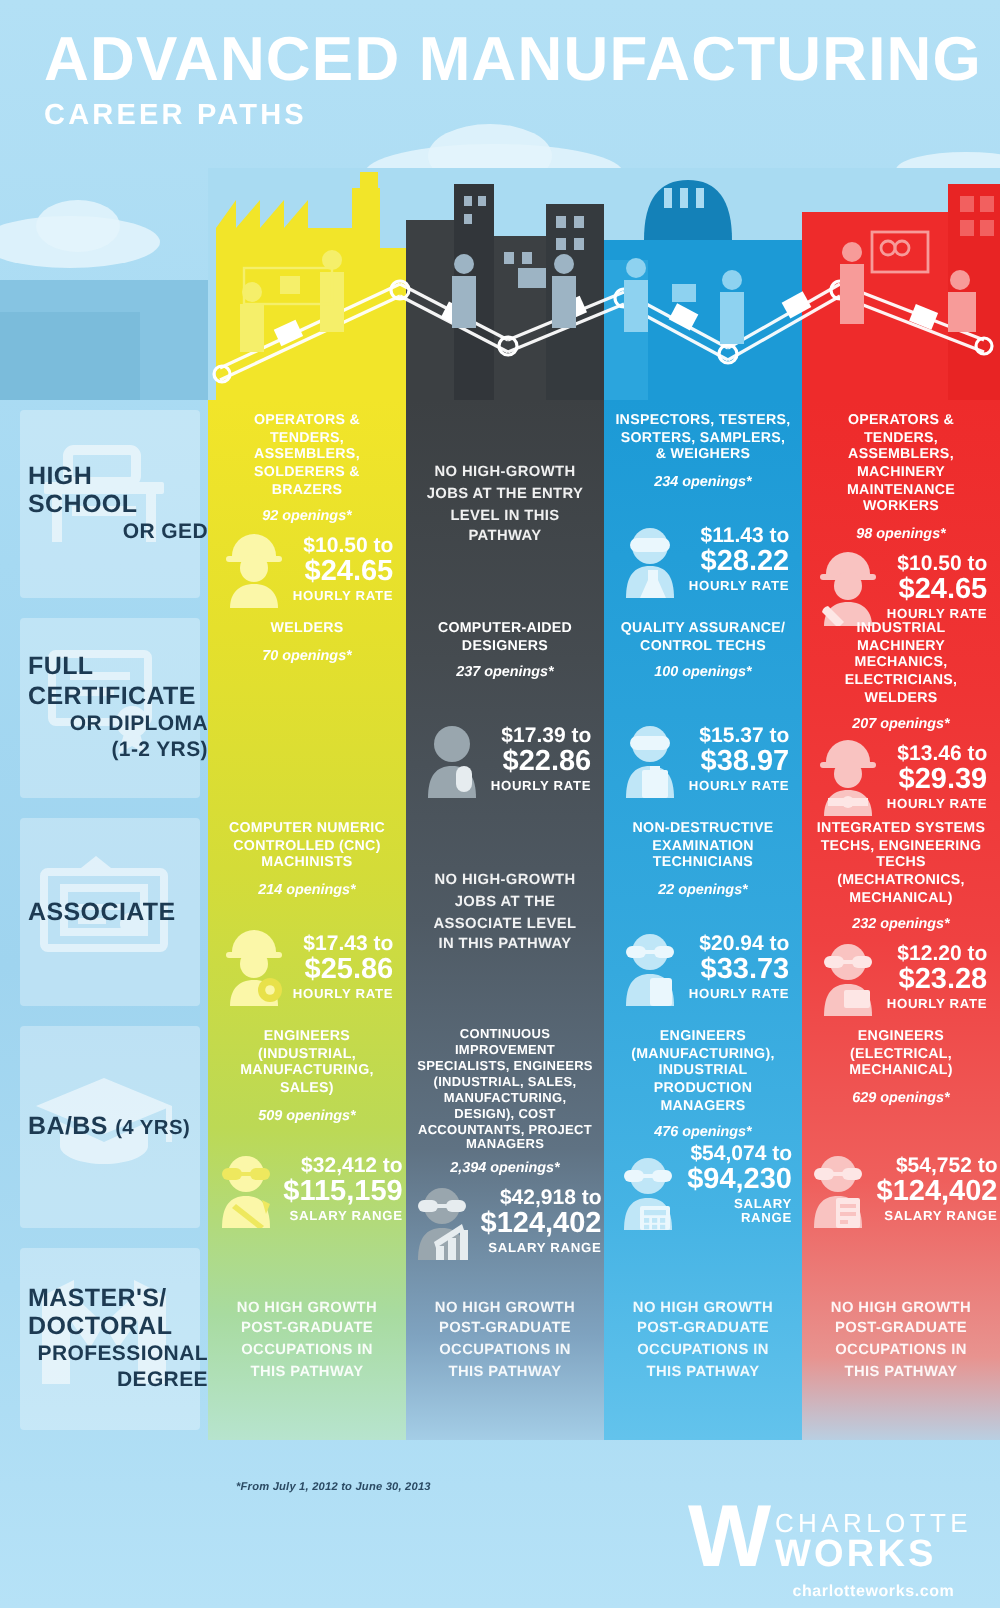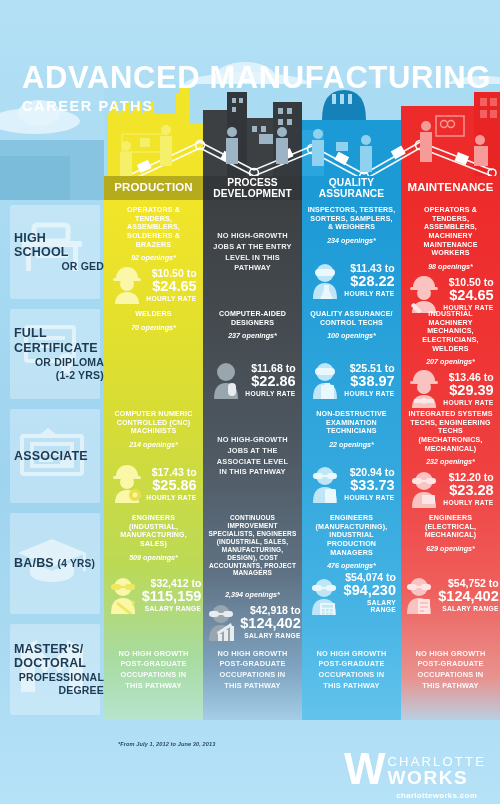--- a/index.html
+++ b/index.html
@@ -18,21 +18,21 @@
   }
 
   
   .cloud { position:absolute; background:#e4f4fc; border-radius:50%; opacity:.85; }
   .hill { position:absolute; background:#8cc9e6; }
 
   
   .title-wrap { position:absolute; top:14px; left:22px; z-index:6; }
   .title-main {
     color:#ffffff; font-size:31px; font-weight:bold; letter-spacing:.6px;
-    line-height:1.0; white-space:nowrap;margin-top:48px;
+    line-height:1.0; white-space:nowrap;
   }
   .title-sub {
     color:#ffffff; font-size:14.5px; font-weight:bold; letter-spacing:1.6px;
     margin-top:5px;
   }
 
   
   .art { position:absolute; left:104px; top:84px; width:396px; height:116px; z-index:3; }
 
   
@@ -232,34 +232,20 @@
       <circle cx="322" cy="42" r="5"></circle>
         <rect x="316" y="48" width="12" height="30"></rect>
       <rect x="332" y="32" width="28" height="20" fill="none" stroke="#f79b99" stroke-width="1.4"></rect>
       <circle cx="340" cy="40" r="3.5" fill="none" stroke="#f79b99" stroke-width="1.4"></circle>
       <circle cx="347" cy="40" r="3.5" fill="none" stroke="#f79b99" stroke-width="1.4"></circle>
       <circle cx="376" cy="56" r="5"></circle>
         <rect x="370" y="62" width="14" height="20"></rect>
     </g>
   </svg>
 
-  <div class="heads">
-    <div class="hd hd-prod">
-        <span>PRODUCTION</span>
-      </div>
-    <div class="hd hd-proc hd2">
-        <span>PROCESS DEVELOPMENT</span>
-      </div>
-    <div class="hd hd-qa hd2">
-        <span>QUALITY ASSURANCE</span>
-      </div>
-    <div class="hd hd-main">
-        <span>MAINTENANCE</span>
-      </div>
-  </div>
 
   <div class="grid">
     <div class="colband band-prod"></div>
     <div class="colband band-proc"></div>
     <div class="colband band-qa"></div>
     <div class="colband band-main"></div>
 
     <div class="lcell" style="grid-row:1;">
       <div class="lbox"></div>
       <svg class="licon" width="72" height="58" viewBox="0 0 72 58">
@@ -366,41 +352,41 @@
       <div class="openings">237 openings*</div>
       <div class="figrow">
         <svg class="person" viewBox="0 0 34 40">
             <g fill="#99a6ae">
               <circle cx="17" cy="13" r="9"></circle>
               <path d="M17 24c-8 0-12 5-12 16h24c0-11-4-16-12-16z"></path>
             </g>
             <rect x="19" y="24" width="8" height="13" rx="4" fill="#e6ecef"></rect>
           </svg>
         <div class="wage">
-          <div class="w1">$11.68 to</div>
+          <div class="w1">$17.39 to</div>
           <div class="w2">$22.86</div>
           <div class="wlbl">HOURLY RATE</div>
         </div>
       </div>
     </div>
     <div class="dcell" style="grid-row:2;grid-column:4;">
       <div class="job-title">QUALITY ASSURANCE/ CONTROL TECHS</div>
       <div class="openings">100 openings*</div>
       <div class="figrow">
         <svg class="person" viewBox="0 0 34 40">
             <g fill="#bfe6f7">
               <circle cx="17" cy="13" r="9"></circle>
               <path d="M17 24c-8 0-12 5-12 16h24c0-11-4-16-12-16z"></path>
             </g>
             <rect x="7" y="9" width="20" height="7" rx="3.5" fill="#eaf7fd"></rect>
             <rect x="13" y="26" width="13" height="14" rx="1" fill="#eaf7fd"></rect>
             <rect x="17" y="24" width="5" height="3" fill="#eaf7fd"></rect>
           </svg>
         <div class="wage">
-          <div class="w1">$25.51 to</div>
+          <div class="w1">$15.37 to</div>
           <div class="w2">$38.97</div>
           <div class="wlbl">HOURLY RATE</div>
         </div>
       </div>
     </div>
     <div class="dcell" style="grid-row:2;grid-column:5;">
       <div class="job-title">INDUSTRIAL MACHINERY MECHANICS, ELECTRICIANS, WELDERS</div>
       <div class="openings">207 openings*</div>
       <div class="figrow">
         <svg class="person" viewBox="0 0 34 40">
@@ -544,21 +530,21 @@
           </svg>
         <div class="wage">
           <div class="w1">$32,412 to</div>
           <div class="w2">$115,159</div>
           <div class="wlbl">SALARY RANGE</div>
         </div>
       </div>
     </div>
     <div class="dcell" style="grid-row:4;grid-column:3;">
       <div class="job-title" style="font-size:6.5px;">CONTINUOUS IMPROVEMENT SPECIALISTS, ENGINEERS (INDUSTRIAL, SALES, MANUFACTURING, DESIGN), COST ACCOUNTANTS, PROJECT MANAGERS</div>
-      <div class="openings" style="margin-top:13px;">2,394 openings*</div>
+      <div class="openings" style="margin-top:2px;">2,394 openings*</div>
       <div class="figrow">
         <svg class="person" viewBox="0 0 34 40">
             <g fill="#99a6ae">
               <circle cx="17" cy="13" r="9"></circle>
               <path d="M17 24c-8 0-12 5-12 16h24c0-11-4-16-12-16z"></path>
             </g>
             <g fill="#e6ecef">
               <rect x="5" y="10" width="10" height="6" rx="3"></rect>
               <rect x="19" y="10" width="10" height="6" rx="3"></rect>
               <rect x="14" y="12" width="6" height="2"></rect>

